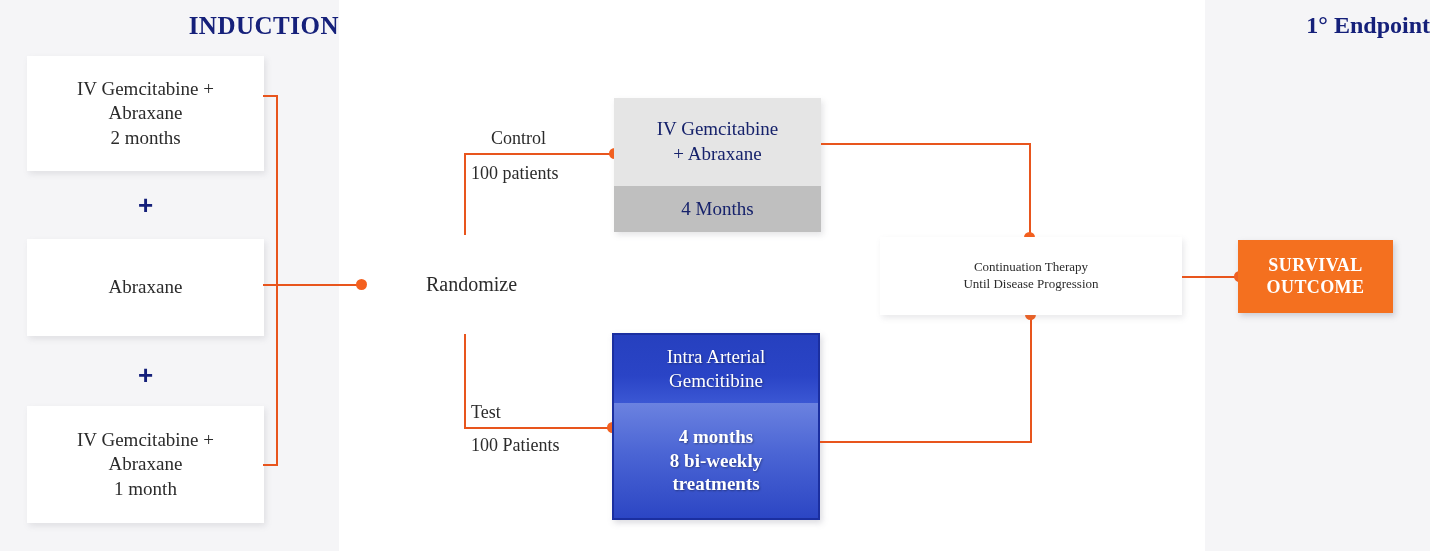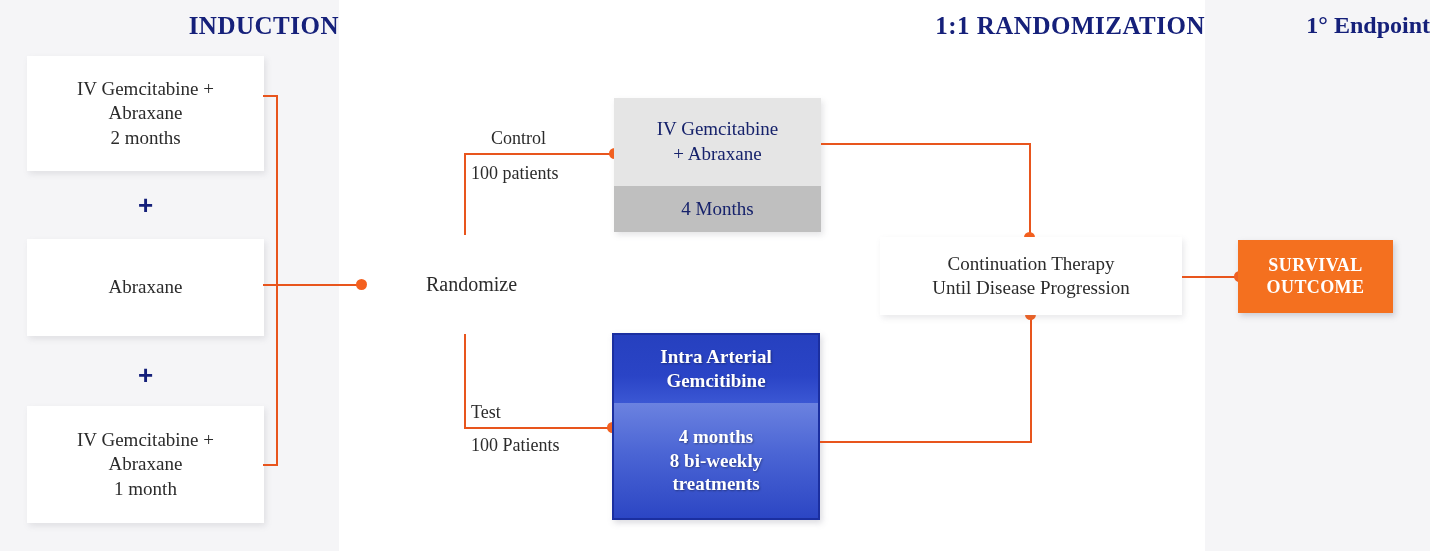--- a/index.html
+++ b/index.html
@@ -169,21 +169,21 @@
   }
   #box-test .seg-top {
     position: absolute;
     left: 0; top: 0; right: 0; height: 68px;
     background: linear-gradient(180deg, #2640bf 0%, #2a44c6 60%, #3b57d4 100%);
     display: flex;
     align-items: center;
     justify-content: center;
     text-align: center;
     color: #ffffff;
-    font-weight: bold;
+    font-weight: normal;
     font-size: 19px;
     line-height: 1.25;
     text-shadow: 1px 1px 2px rgba(0,0,0,0.35);
   }
   #box-test .seg-bottom {
     position: absolute;
     left: 0; top: 68px; right: 0; bottom: 0;
     background: linear-gradient(180deg, #6b82e0 0%, #4a64d4 45%, #2c46c4 100%);
     display: flex;
     align-items: center;
@@ -195,21 +195,21 @@
     line-height: 1.25;
     text-shadow: 1px 1px 2px rgba(0,0,0,0.35);
   }
 
   
   #box-continuation {
     left: 880px;
     top: 237px;
     width: 302px;
     height: 78px;
-    font-size: 19px;
+    font-size: 13px;
   }
 
   
   #box-survival {
     position: absolute;
     left: 1238px;
     top: 240px;
     width: 155px;
     height: 73px;
     background: #f4701f;
@@ -256,21 +256,20 @@
 </head>
 <body>
 
 <div id="canvas">
 
   <div class="panel" id="panel-induction"></div>
   <div class="panel" id="panel-randomization"></div>
   <div class="panel" id="panel-endpoint"></div>
 
   <div class="col-header" id="header-induction">INDUCTION</div>
-  <div class="col-header" id="header-randomization">1:1 RANDOMIZATION</div>
   <div class="col-header" id="header-endpoint">1° Endpoint</div>
 
   <div class="box white-box" id="box-induction-1">
     <span>IV Gemcitabine +</span>
     <span>Abraxane</span>
     <span>2 months</span>
   </div>
 
   <div class="plus-sign" id="plus-1">+</div>
 

